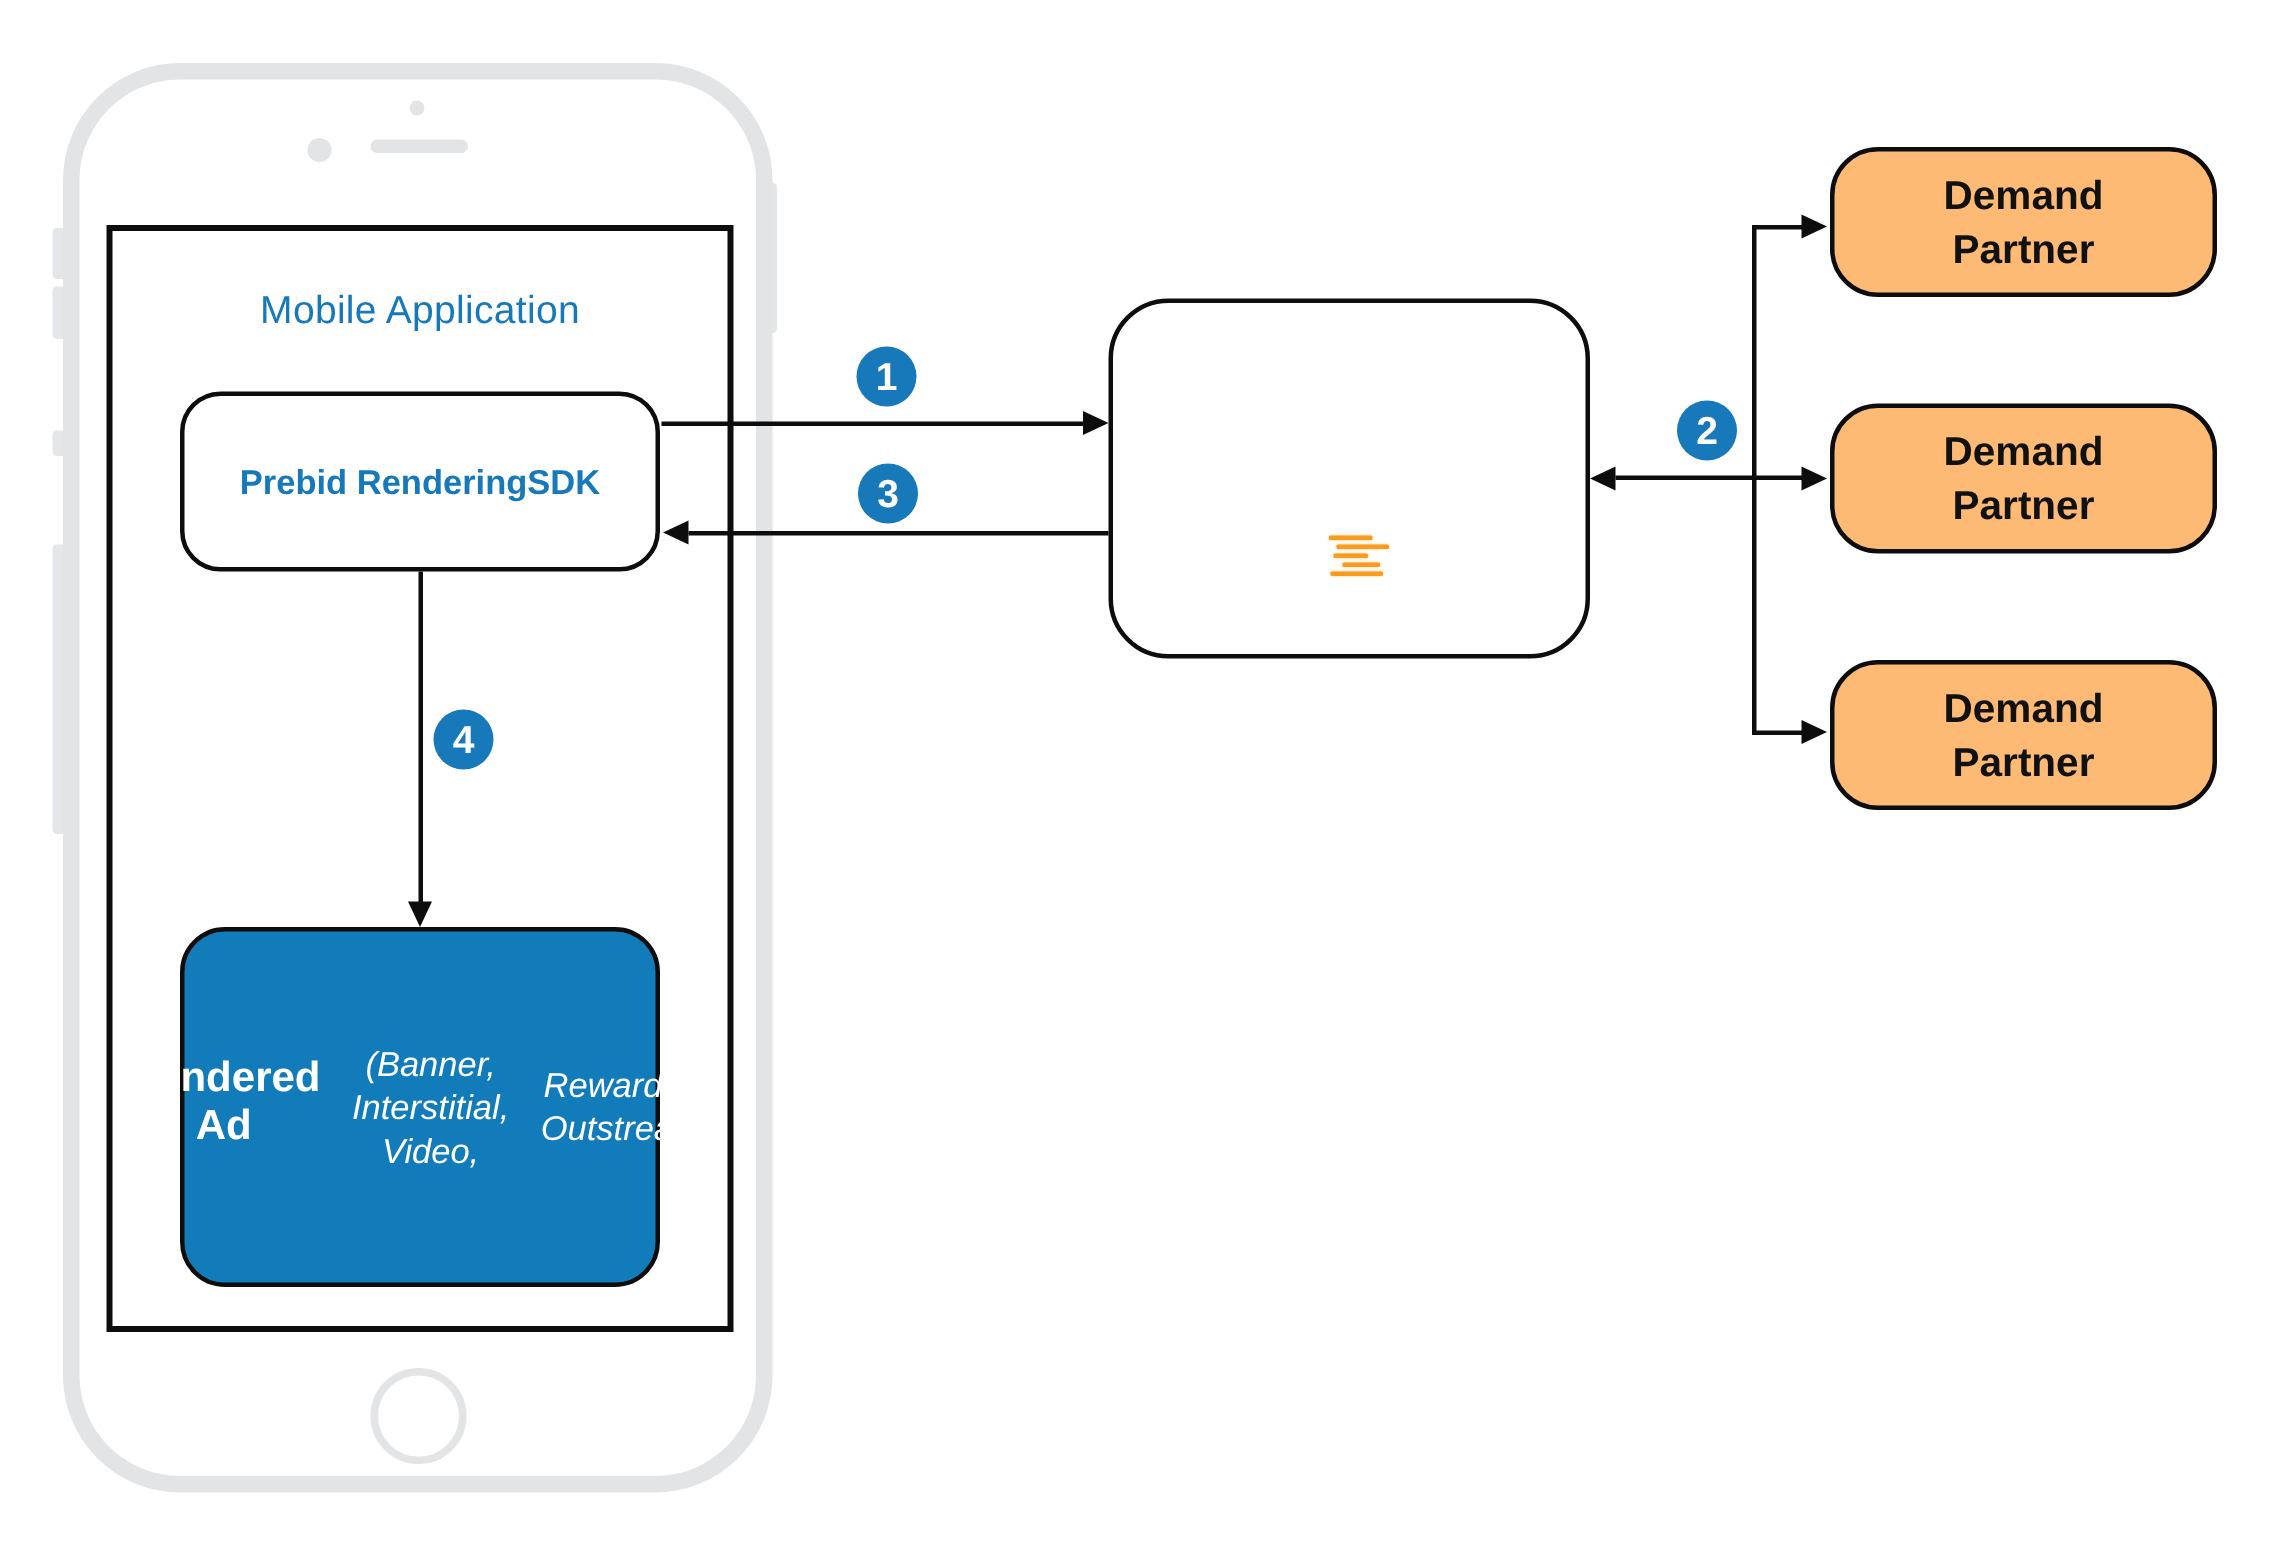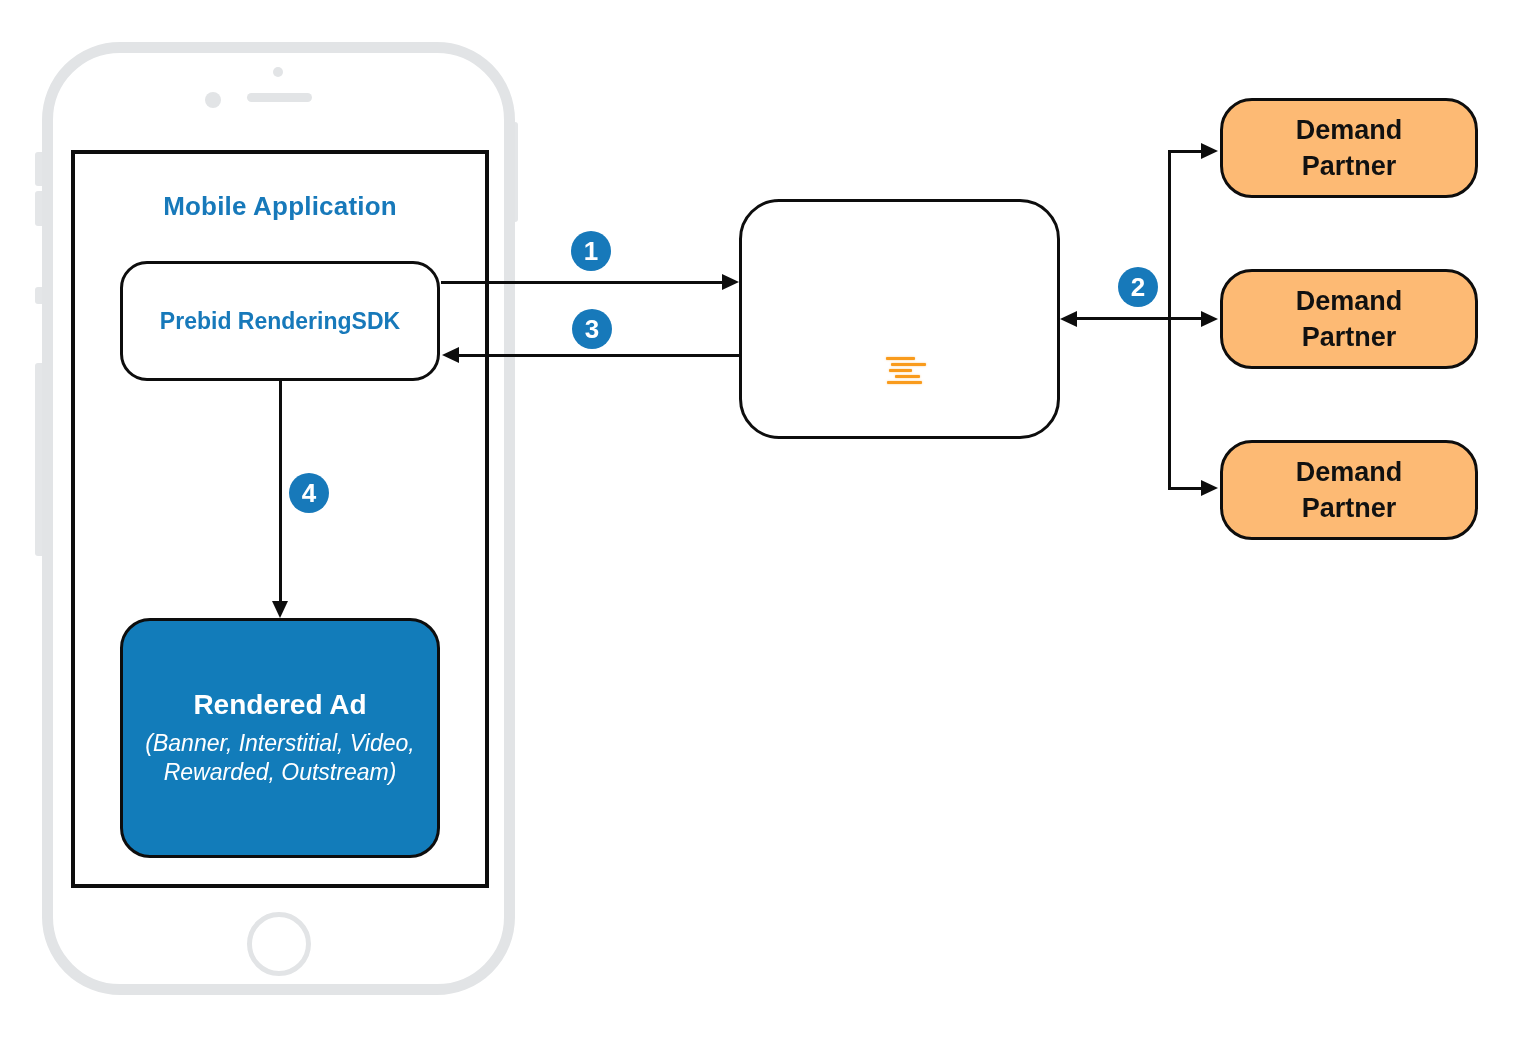--- a/index.html
+++ b/index.html
@@ -15,30 +15,30 @@
   .cam-dot{position:absolute;left:205px;top:92px;width:16px;height:16px;border-radius:50%;background:#e2e4e6;}
   .top-dot{position:absolute;left:273px;top:67px;width:10px;height:10px;border-radius:50%;background:#e2e4e6;}
   .speaker{position:absolute;left:247px;top:93px;width:65px;height:9px;border-radius:5px;background:#e2e4e6;}
   .home-btn{position:absolute;left:247px;top:912px;width:64px;height:64px;border-radius:50%;
             border:5px solid #e2e4e6;box-sizing:border-box;}
 
   
   .app-box{position:absolute;left:71px;top:150px;width:418px;height:738px;
            border:4px solid #0d0d0d;box-sizing:border-box;background:#ffffff;}
   .app-title{position:absolute;left:71px;top:191px;width:418px;text-align:center;
-             font-size:26px;font-weight:bold;color:#1779ba;letter-spacing:.2px;}
+             font-size:26px;font-weight:normal;color:#1779ba;letter-spacing:.2px;}
 
   .sdk-box{position:absolute;left:120px;top:261px;width:320px;height:120px;box-sizing:border-box;
            border:3px solid #0d0d0d;border-radius:27px;background:#ffffff;
            display:flex;flex-direction:row;align-items:center;justify-content:center;
            font-size:23px;font-weight:bold;color:#1779ba;line-height:31px;text-align:center;}
 
   .ad-box{position:absolute;left:120px;top:618px;width:320px;height:240px;box-sizing:border-box;
           border:3px solid #0d0d0d;border-radius:30px;background:#127cba;
-          display:flex;flex-direction:column;align-items:center;justify-content:center;text-align:center;}
+          display:flex;flex-direction:row;align-items:center;justify-content:center;text-align:center;gap:21px;}
   .ad-title{font-size:28px;font-weight:bold;color:#ffffff;margin-bottom:8px;}
   .ad-sub{font-size:23px;font-style:italic;color:#ffffff;line-height:29px;}
 
   .server-box{position:absolute;left:739px;top:199px;width:321px;height:240px;box-sizing:border-box;
               border:3px solid #0d0d0d;border-radius:40px;background:#ffffff;}
   .server-title{position:absolute;left:0;right:0;top:100px;text-align:center;
                 font-size:31px;font-weight:bold;color:#141414;letter-spacing:.2px;}
   .prebid-icon{position:absolute;left:144px;top:154px;width:42px;height:30px;}
   .pbar{position:absolute;height:3px;background:#f99b1c;border-radius:1px;box-shadow:0 0 2px rgba(249,155,28,.55);}
   .pbar1{left:0px; top:1px; width:29px;}

